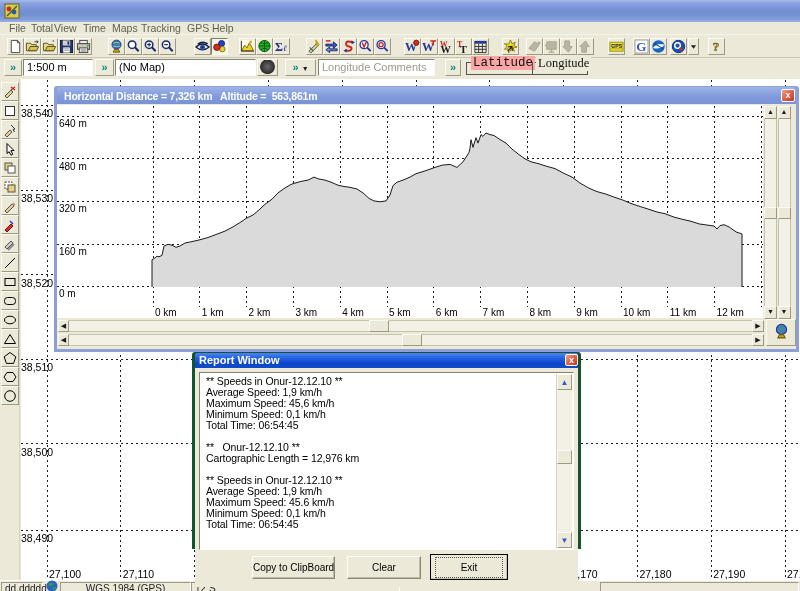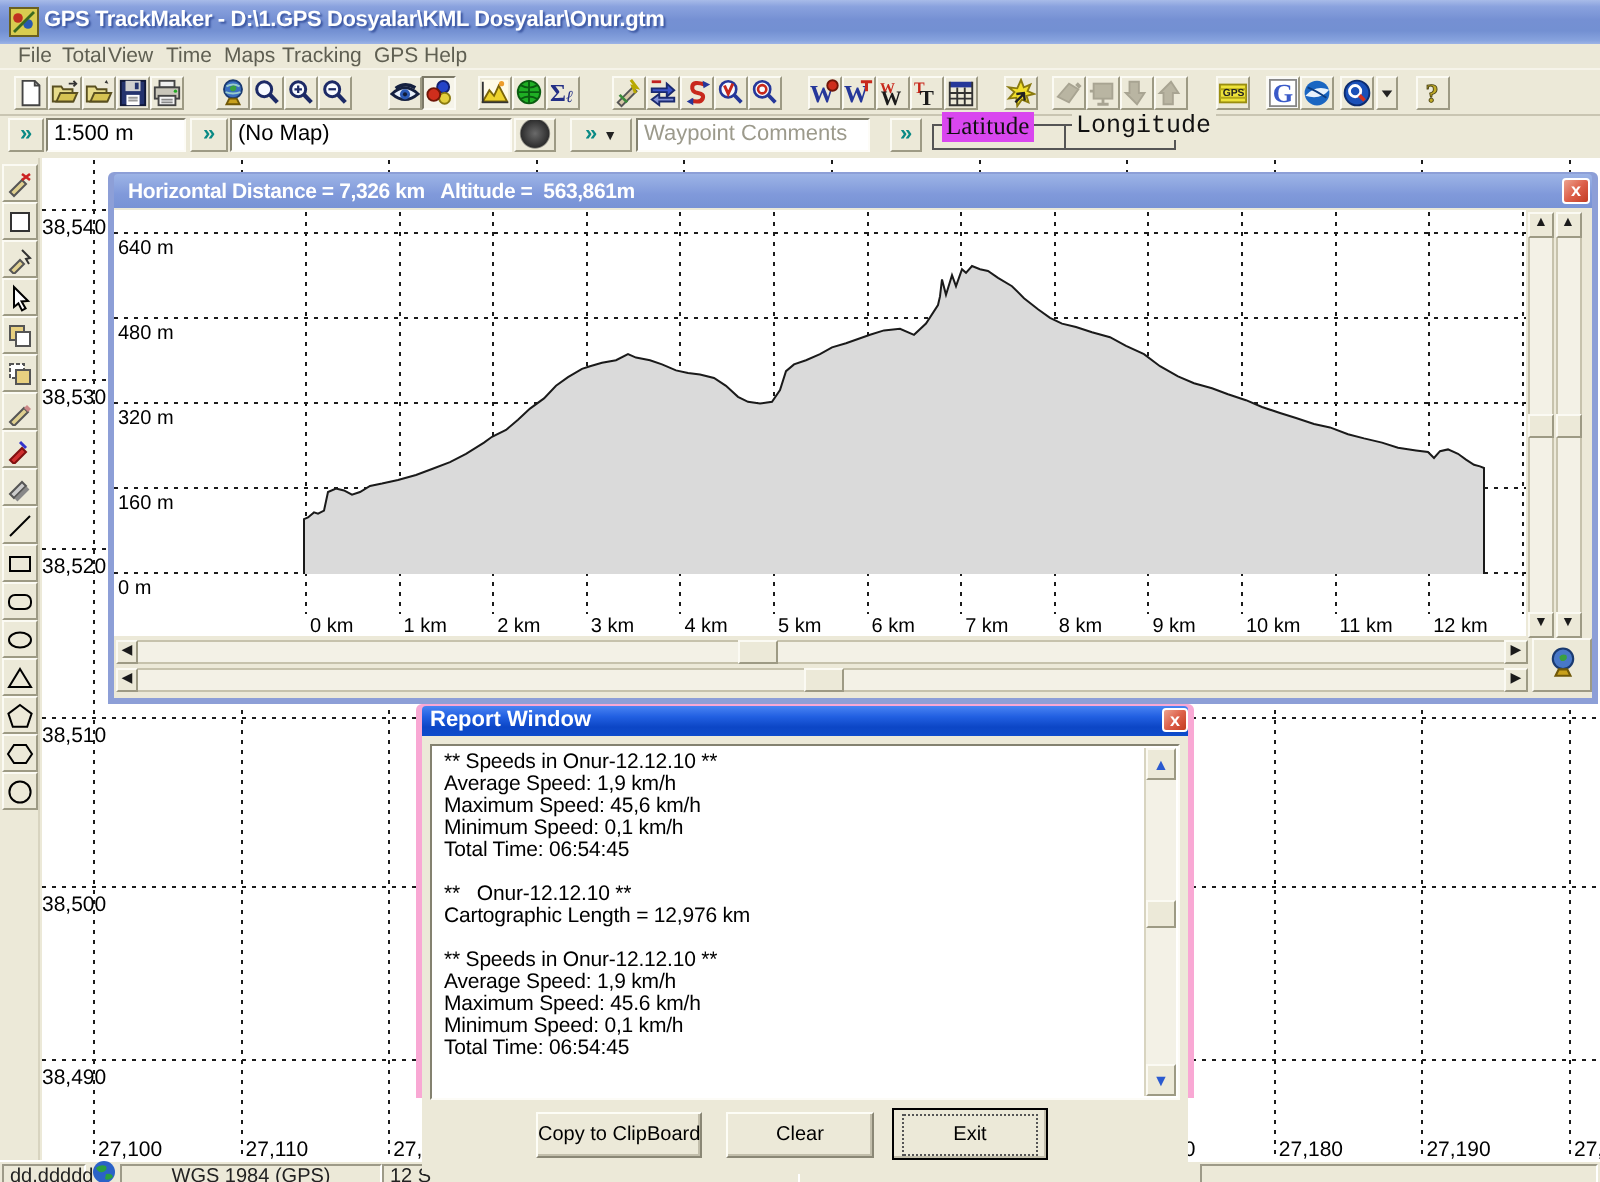--- a/index.html
+++ b/index.html
@@ -20,36 +20,35 @@
 #statusbar{left:0;top:580px;width:800px;height:11px;background:#ece9d8;border-top:1px solid #fff;z-index:1}
 .sp{position:absolute;z-index:2;top:582px;height:12px;border:1px solid;border-color:#9d9a88 #fff #fff #9d9a88;font-size:10px;color:#222;padding:0 3px;line-height:11px;white-space:nowrap}
 #chartwin{z-index:10;left:54px;top:86px;width:745px;height:266px;background:#8d9fd7;border-radius:3px 3px 0 0}
 #chartwin .ttl{position:absolute;left:3px;top:1px;width:739px;height:34px;background:linear-gradient(180deg,#9db4e6 0%,#8099da 30%,#7590d3 60%,#7f9bda 85%,#93abe2 100%);border-radius:2px 2px 0 0}
 #chartwin .ttl span{position:absolute;left:7px;top:3px;font-size:10.5px;letter-spacing:-0.2px;font-weight:bold;color:#fff;white-space:nowrap}
 #chartcontent{position:absolute;left:3px;top:18px;width:739px;height:245px;background:#ece9d8}
 .xbtn{position:absolute;width:14px;height:13px;border:1px solid #fff;border-radius:2px;background:linear-gradient(135deg,#eda28e 0%,#dd604a 50%,#c33c22 100%);color:#fff;font-size:9px;font-weight:bold;text-align:center;line-height:11px}
 .vsb{position:absolute;width:13px;background:#f3f1e6;border:1px solid #c6c2ac}
 .hsb{position:absolute;height:12px;background:#f3f1e6;border:1px solid #c6c2ac}
 .sbb{position:absolute;background:#ece9d8;border:1px solid;border-color:#fbfaf3 #9d9a84 #9d9a84 #fbfaf3;font-size:7px;line-height:9px;text-align:center;color:#1a1a1a}
-#repwin{z-index:20;left:208px;top:352px;width:389px;height:197px;background:#f9a8d4;border-radius:3px 3px 0 0}
+#repwin{z-index:20;left:192px;top:352px;width:389px;height:197px;background:#14532d;border-radius:3px 3px 0 0}
 #repwin .ttl{position:absolute;left:3px;top:1px;width:383px;height:15px;background:linear-gradient(180deg,#4a84f2 0%,#2260e2 35%,#0c46c6 70%,#0e4ccb 100%);border-radius:2px 2px 0 0}
 #repwin .ttl span{position:absolute;left:4px;top:1px;font-size:11px;font-weight:bold;color:#fff}
 #repcontent{position:absolute;left:3px;top:16px;width:383px;height:219px;background:#ece9d8}
 #repbox{position:absolute;left:4px;top:4px;width:375px;height:178px;background:#fff;border:1px solid;border-color:#848270 #fdfcf7 #fdfcf7 #848270}
 #reptext{position:absolute;left:6px;top:3px;font-size:10.5px;letter-spacing:-0.1px;font-weight:normal;line-height:11px;color:#000;white-space:pre}
 .rbtn{position:absolute;top:188px;height:23px;background:#ece9d8;border:1px solid;border-color:#fdfdf6 #8a8775 #8a8775 #fdfdf6;box-shadow:inset -1px -1px 0 #c2beab;font-size:10px;text-align:center;line-height:21px;color:#000;white-space:nowrap}
 </style></head><body>
 <div class="abs" id="titlebar">
 <svg class="abs" style="left:4px;top:3px" width="16" height="16" viewBox="0 0 16 16">
       <rect x="1" y="1" width="14" height="14" fill="#d8cc50" stroke="#6a6020"></rect>
       <circle cx="5" cy="6" r="2.4" fill="#c03020"></circle>
       <circle cx="10" cy="9" r="2.4" fill="#2858b0"></circle>
       <path d="M3 13 L13 3" stroke="#3a6a20" stroke-width="1.4"></path>
     </svg>
-<span class="txt">GPS TrackMaker - D:\1.GPS Dosyalar\KML Dosyalar\Onur.gtm</span>
 </div>
 <div class="abs" id="menubar">
 <span style="left:9px">File</span>
     <span style="left:31px">Total</span>
     <span style="left:54px">View</span>
     <span style="left:83px">Time</span>
     <span style="left:112px">Maps</span>
     <span style="left:141px">Tracking</span>
     <span style="left:187px">GPS</span>
     <span style="left:212px">Help</span>
@@ -288,27 +287,27 @@
     </svg>
   </div>
 
 <div class="abs" id="row2"></div>
 <div class="gb" style="left:4px;width:18px">»</div>
 <div class="inp" style="left:23px;width:70px">1:500 m</div>
 <div class="gb" style="left:95px;width:19px">»</div>
 <div class="inp" style="left:115px;width:141px">(No Map)</div>
 <div class="gb" style="left:257px;width:21px;background:radial-gradient(circle at 50% 45%,#6a6a6a 0%,#2e2e2e 55%,#ece9d8 62%)"></div>
 <div class="gb" style="left:285px;width:31px">» <span style="font-size:7px;color:#222">▼</span></div>
-<div class="inp" style="left:318px;width:117px;color:#9c9a8c">Waypoint Comments</div>
+<div class="inp" style="left:318px;width:117px;color:#9c9a8c">Longitude Comments</div>
 <div class="gb" style="left:445px;width:16px">»</div>
 <div class="abs" style="left:466px;top:62px;width:122px;height:13px;border-left:1px solid #555;border-right:1px solid #555;border-bottom:1px solid #555">
 <div class="abs" style="left:0;top:0;width:122px;height:1px;background:#555"></div>
-<span class="abs" style="left:4px;top:-6px;background:#d946ef;padding:0 2px;font-family:Liberation Serif, serif;font-size:12.5px;color:#111">Latitude</span>
+<span class="abs" style="left:4px;top:-6px;background:#fca5a5;padding:0 2px;font-family:Liberation Mono, monospace;font-size:12.5px;color:#111">Latitude</span>
 <div class="abs" style="left:65px;top:0;width:1px;height:13px;background:#555"></div>
-<span class="abs" style="left:69px;top:-6px;background:#ece9d8;padding:0 2px;font-family:Liberation Mono, monospace;font-size:12.5px;color:#111">Longitude</span>
+<span class="abs" style="left:69px;top:-6px;background:#ece9d8;padding:0 2px;font-family:Liberation Serif, serif;font-size:12.5px;color:#111">Longitude</span>
 </div>
 
 <svg class="abs" style="left:21px;top:79px" width="779" height="502" viewBox="0 0 779 502">
 <rect width="779" height="502" fill="#ffffff"></rect>
 <line x1="26" y1="1" x2="26" y2="501" stroke="#1c1c1c" stroke-dasharray="2 3" shape-rendering="crispEdges"></line>
 <line x1="99.8" y1="1" x2="99.8" y2="501" stroke="#1c1c1c" stroke-dasharray="2 3" shape-rendering="crispEdges"></line>
 <line x1="173.6" y1="1" x2="173.6" y2="501" stroke="#1c1c1c" stroke-dasharray="2 3" shape-rendering="crispEdges"></line>
 <line x1="247.4" y1="1" x2="247.4" y2="501" stroke="#1c1c1c" stroke-dasharray="2 3" shape-rendering="crispEdges"></line>
 <line x1="321.2" y1="1" x2="321.2" y2="501" stroke="#1c1c1c" stroke-dasharray="2 3" shape-rendering="crispEdges"></line>
 <line x1="395" y1="1" x2="395" y2="501" stroke="#1c1c1c" stroke-dasharray="2 3" shape-rendering="crispEdges"></line>

